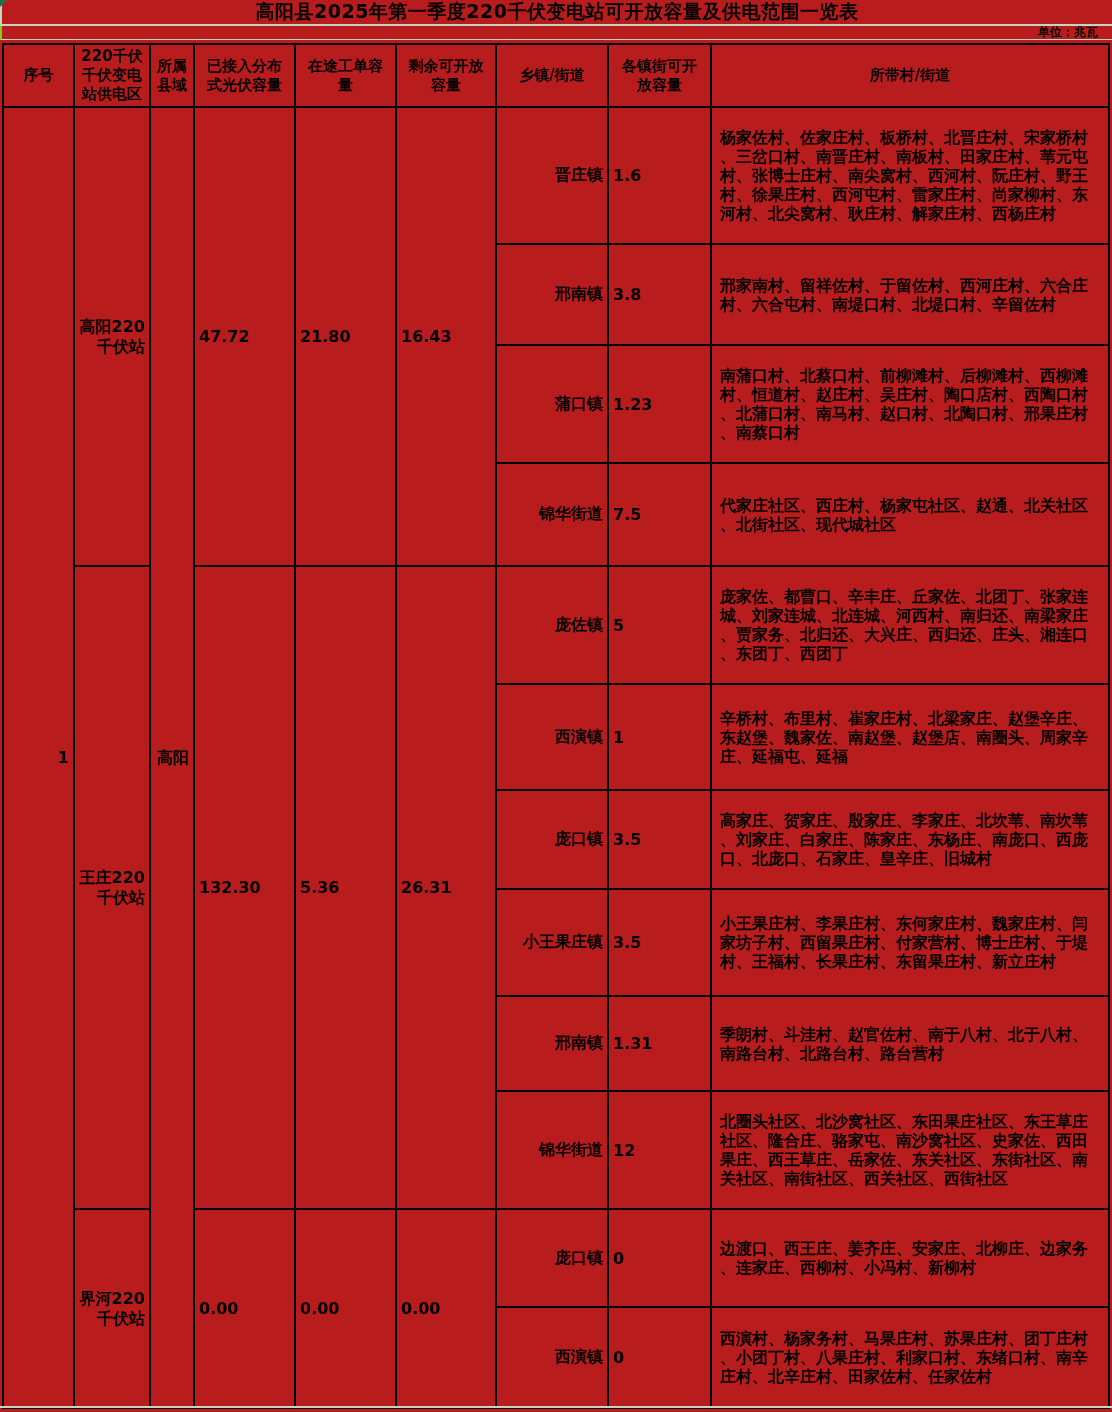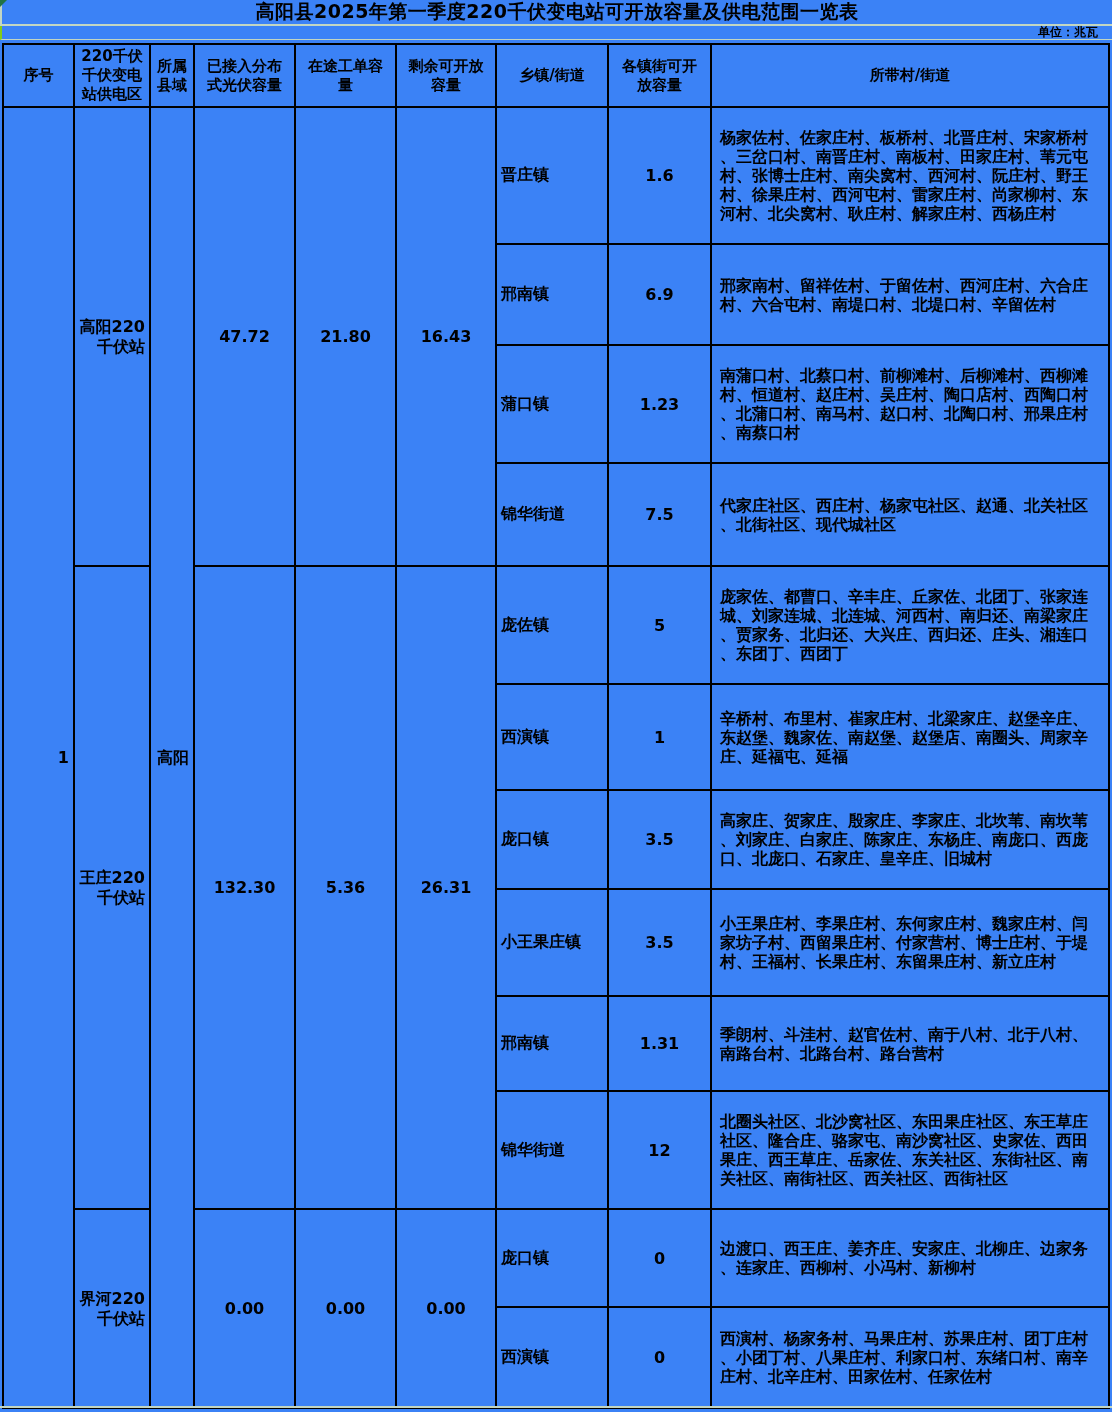--- a/index.html
+++ b/index.html
@@ -1,19 +1,19 @@
 <!DOCTYPE html>
 <html><head>
 <meta charset="utf-8">
 <style>
   html,body{margin:0;padding:0;background:#fff;}
   .sheet{
     position:relative;
     width:1112px;height:1412px;
-    background:#3b82f6;
+    background:#b91c1c;
     font-family:"DejaVu Sans",sans-serif;
     color:#000;
     font-weight:700;
     overflow:hidden;
   }
   .corner-triangle{
     position:absolute;top:0;left:0;z-index:5;
     width:0;height:0;
     border-top:7px solid #217346;
     border-right:7px solid transparent;
@@ -46,22 +46,22 @@
     border:2px solid #000;
     vertical-align:middle;
     overflow:hidden;
   }
   table.cap th{
     font-size:15px;line-height:19px;font-weight:700;
     text-align:center;padding:2px 6px;
     word-break:break-all;line-break:anywhere;
   }
   td.c{ text-align:right; font-size:16px; line-height:20px; padding:2px 4px; word-break:break-all; line-break:anywhere;}
-  td.town{ text-align:left; font-size:16px; padding:2px 4px;}
-  td.num{ text-align:center; font-size:16px; padding:2px 4px;}
+  td.town{ text-align:right; font-size:16px; padding:2px 4px;}
+  td.num{ text-align:left; font-size:16px; padding:2px 4px;}
   td.villages{
     text-align:left;font-size:16px;line-height:19px;
     padding:20px 8px;
     word-break:break-all;line-break:anywhere;
   }
   .notes{
     margin:14px 4px 0 5px;
     font-size:15px;line-height:22px;
     border-left:2px solid #c2d6c2;
     padding-left:1px;
@@ -118,21 +118,21 @@
         <td class="c" rowspan="12">高阳</td>
         <td class="num" rowspan="4">47.72</td>
         <td class="num" rowspan="4">21.80</td>
         <td class="num" rowspan="4">16.43</td>
         <td class="town">晋庄镇</td>
         <td class="num">1.6</td>
         <td class="villages">杨家佐村、佐家庄村、板桥村、北晋庄村、宋家桥村、三岔口村、南晋庄村、南板村、田家庄村、苇元屯村、张博士庄村、南尖窝村、西河村、阮庄村、野王村、徐果庄村、西河屯村、雷家庄村、尚家柳村、东河村、北尖窝村、耿庄村、解家庄村、西杨庄村</td>
       </tr>
       <tr style="height:101px">
         <td class="town">邢南镇</td>
-        <td class="num">6.9</td>
+        <td class="num">3.8</td>
         <td class="villages">邢家南村、留祥佐村、于留佐村、西河庄村、六合庄村、六合屯村、南堤口村、北堤口村、辛留佐村</td>
       </tr>
       <tr style="height:101px">
         <td class="town">蒲口镇</td>
         <td class="num">1.23</td>
         <td class="villages">南蒲口村、北蔡口村、前柳滩村、后柳滩村、西柳滩村、恒道村、赵庄村、吴庄村、陶口店村、西陶口村、北蒲口村、南马村、赵口村、北陶口村、邢果庄村、南蔡口村</td>
       </tr>
       <tr style="height:103px">
         <td class="town">锦华街道</td>
         <td class="num">7.5</td>

